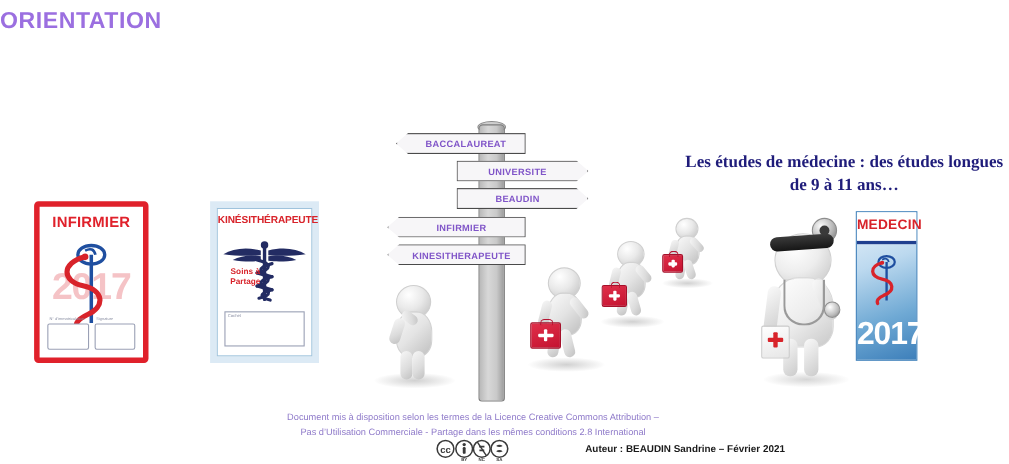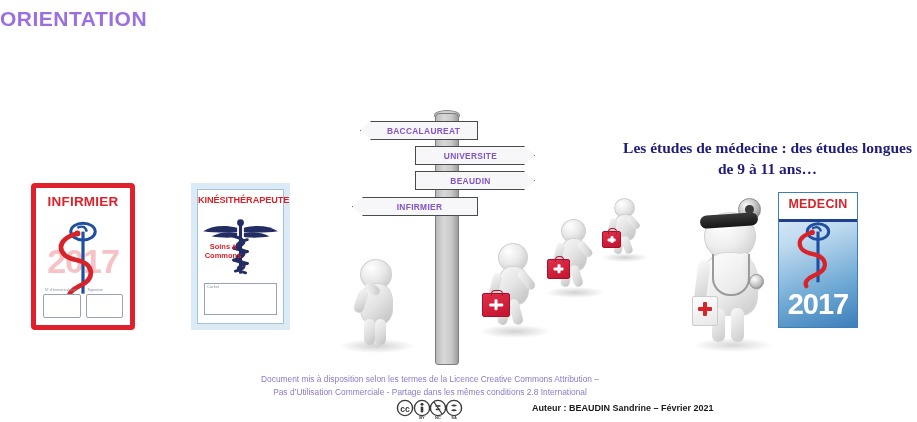--- a/index.html
+++ b/index.html
@@ -91,21 +91,21 @@
     font-size:20px;font-weight:bold;color:#C8102E;
   }
   .kine-box{
     position:absolute;left:6px;right:6px;bottom:8px;height:30px;
     border:1px solid #9aa0b5;background:#fff;
   }
   .kine-box .lbl{position:absolute;left:2px;top:1px;font-size:3.8px;color:#8a8fa3;}
 
   
   .poster-med{
-    left:778px;top:192px;width:80px;height:136px;
+    left:778px;top:192px;width:56px;height:136px;
     background:linear-gradient(160deg,#eaf3fb 0%,#bcd9ef 35%,#6fa9d4 70%,#3d7fba 100%);
     border:1px solid #3d7fba;
   }
   .med-top{
     position:absolute;left:0;top:0;width:100%;height:26px;
     background:#ffffff;border-bottom:3px solid #1F3F8F;
   }
   .med-title{
     position:absolute;left:0;top:4px;width:100%;text-align:center;
     font-size:12.5px;font-weight:bold;color:#D8232A;letter-spacing:.2px;
@@ -316,36 +316,37 @@
         </g>
         <g stroke="#232C63" stroke-width="3.4" fill="none" stroke-linecap="round">
           <path d="M42 26 C58 30 58 36 42 40"></path>
           <path d="M58 30 C42 34 42 40 58 44"></path>
           <path d="M42 40 C58 44 58 50 42 54"></path>
           <path d="M58 44 C42 48 42 54 58 58"></path>
           <path d="M42 54 C58 58 58 64 44 67"></path>
           <path d="M58 58 C44 62 44 66 56 69"></path>
         </g>
       </svg>
-      <div class="kine-soins">Soins à Commons</div>
+      <div class="kine-soins">Soins à Partage</div>
       <div class="kine-year">2017</div>
       <div class="kine-box">
         <span class="lbl">Cachet</span>
       </div>
     </div>
   </div>
 
   <div class="signpost">
     <div class="pole-top"></div>
     <div class="pole"></div>
 
     <div class="sign left s1">BACCALAUREAT</div>
     <div class="sign right s2">UNIVERSITE</div>
     <div class="sign right s3">BEAUDIN</div>
     <div class="sign left s4">INFIRMIER</div>
+    <div class="sign left s5">KINESITHERAPEUTE</div>
 
     <div class="fig" id="fig-thinking">
       <div class="shadow" style="left:-4px;top:84px;width:74px;height:14px;"></div>
       <div class="head" style="left:16px;top:4px;width:30px;height:29px;"></div>
       <div class="body" style="left:16px;top:28px;width:31px;height:40px;"></div>
       <div class="limb" style="left:12px;top:34px;width:10px;height:24px;transform:rotate(18deg);"></div>
       <div class="limb" style="left:24px;top:26px;width:9px;height:16px;transform:rotate(-52deg);"></div>
       <div class="limb" style="left:20px;top:64px;width:11px;height:26px;"></div>
       <div class="limb" style="left:31px;top:64px;width:11px;height:26px;"></div>
     </div>

